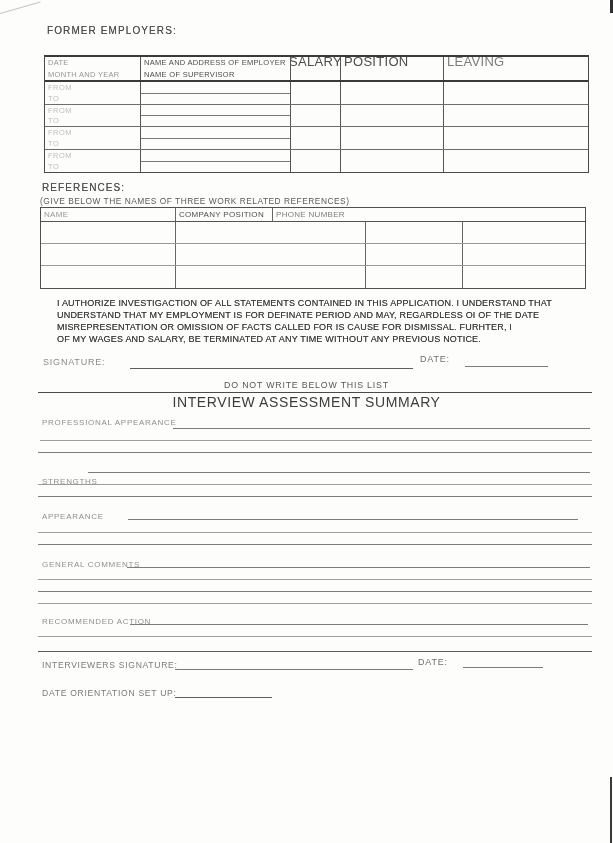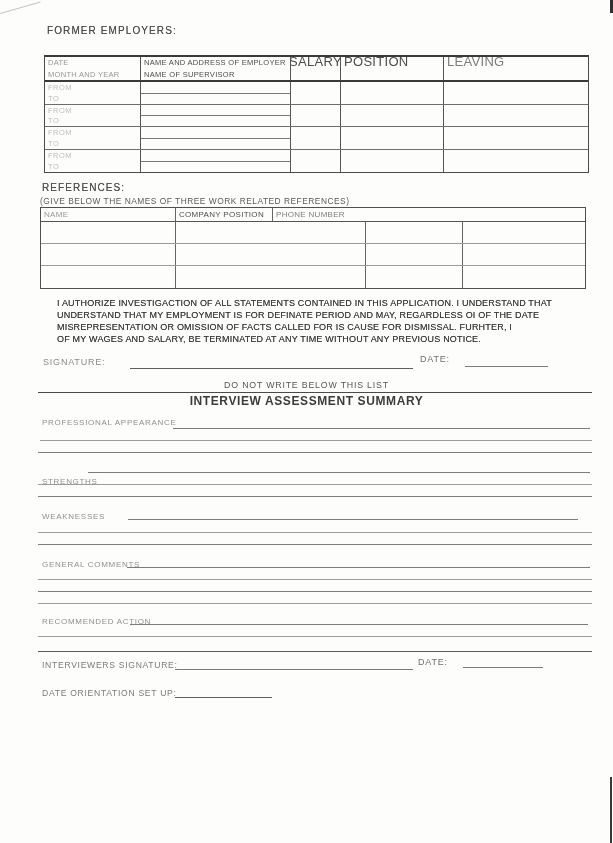--- a/index.html
+++ b/index.html
@@ -61,21 +61,21 @@
   .wline{position:absolute;height:0;border-top:1px solid #8a8a8a;}
   .l-dark{border-top-color:#5e5e5e;}
   .l-med{border-top-color:#7c7c7c;}
   .l-light{border-top-color:#9c9c9c;}
   .dnw-rule{border-top:1.5px solid #4a4a4a;}
 
   .flabel{position:absolute;font-size:8px;letter-spacing:.7px;color:#8f8f8f;}
   .flabel-med{color:#7a7a7a;}
   .center-text{left:0;width:613px;text-align:center;}
   .dnw-text{font-size:8.8px;letter-spacing:.8px;color:#565656;}
-  .summary-title{font-size:12px;font-weight:bold;letter-spacing:.6px;color:#3c3c3c;}
+  .summary-title{font-size:14px;font-weight:normal;letter-spacing:.6px;color:#3c3c3c;}
   .sig-label{font-size:9px;letter-spacing:.8px;color:#8a8a8a;}
   .date-label{font-size:9px;letter-spacing:.8px;color:#6f6f6f;}
 </style>
 </head>
 <body>
 
 <div id="page">
 
   <div class="abs artifact-tl"></div>
   <div class="abs artifact-tr"></div>
@@ -205,21 +205,21 @@
   <div class="abs flabel nowrap" style="left:42px;top:418px;">PROFESSIONAL APPEARANCE</div>
   <div class="wline l-med" style="left:173px;top:428px;width:417px;"></div>
   <div class="wline l-light" style="left:40px;top:440px;width:552px;"></div>
   <div class="wline l-med" style="left:38px;top:452px;width:554px;"></div>
 
   <div class="abs flabel nowrap" style="left:42px;top:465px;margin-top:12px;">STRENGTHS</div>
   <div class="wline l-med" style="left:88px;top:472px;width:502px;"></div>
   <div class="wline l-light" style="left:38px;top:484px;width:554px;"></div>
   <div class="wline l-med" style="left:38px;top:496px;width:554px;"></div>
 
-  <div class="abs flabel nowrap" style="left:42px;top:512px;">WEAKNESSES</div>
+  <div class="abs flabel nowrap" style="left:42px;top:512px;">APPEARANCE</div>
   <div class="wline l-med" style="left:128px;top:519px;width:450px;"></div>
   <div class="wline l-light" style="left:38px;top:532px;width:554px;"></div>
   <div class="wline l-med" style="left:38px;top:544px;width:554px;"></div>
 
   <div class="abs flabel nowrap" style="left:42px;top:560px;">GENERAL COMMENTS</div>
   <div class="wline l-med" style="left:127px;top:567px;width:463px;"></div>
   <div class="wline l-light" style="left:38px;top:579px;width:554px;"></div>
   <div class="wline l-med" style="left:38px;top:591px;width:554px;"></div>
   <div class="wline l-light" style="left:38px;top:603px;width:554px;"></div>
 

